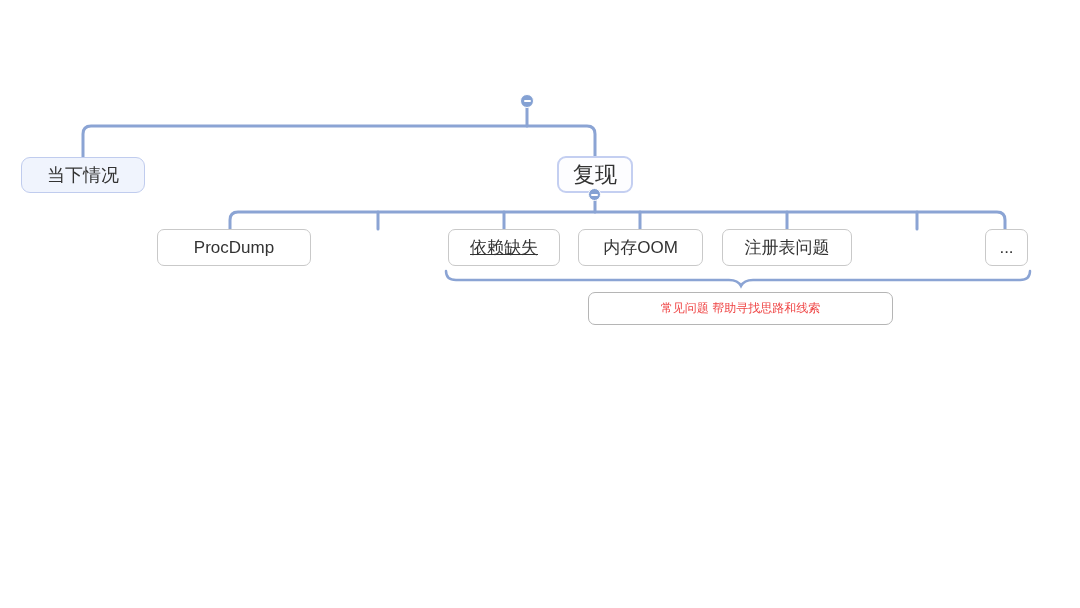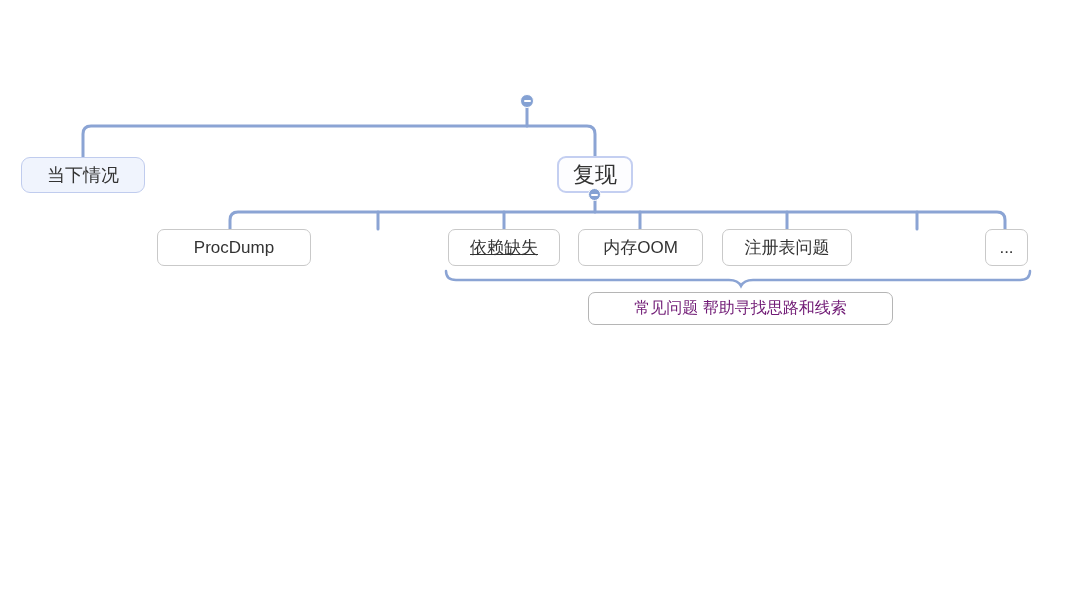--- a/index.html
+++ b/index.html
@@ -43,22 +43,22 @@
   .node-leaf{
     background:#ffffff;
     border:1.5px solid #c9c9c9;
     border-radius:7px;
     font-size:17px;
   }
   .node-summary{
     background:#ffffff;
     border:1.5px solid #b5b5b5;
     border-radius:7px;
-    font-size:16px;
-    color:#701a75;
+    font-size:12px;
+    color:#ef4444;
   }
   .collapse-btn{
     position:absolute;
     background:#84a1d3;
     border:1px solid #ffffff;
     border-radius:50%;
     box-sizing:border-box;
     display:flex;align-items:center;justify-content:center;
     cursor:pointer;
   }

